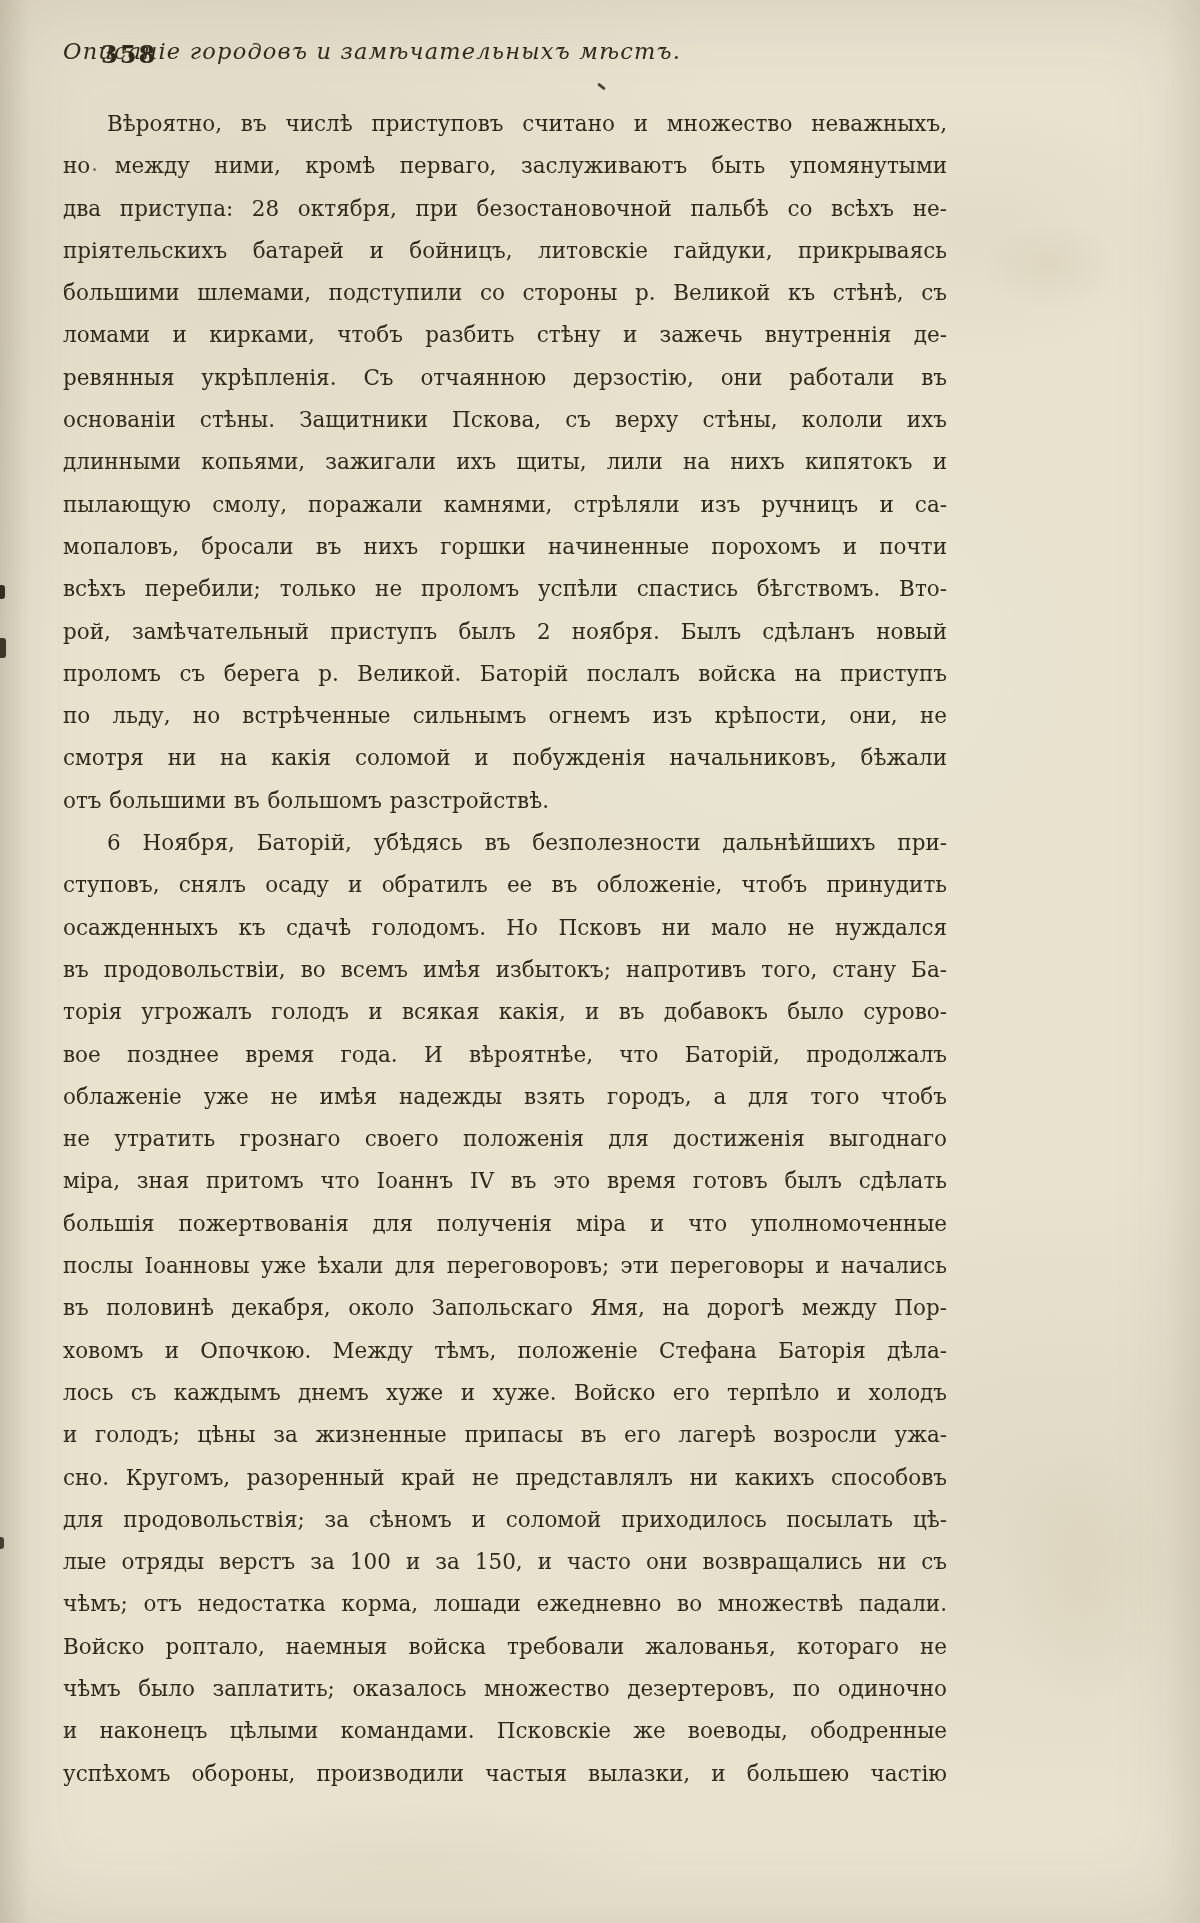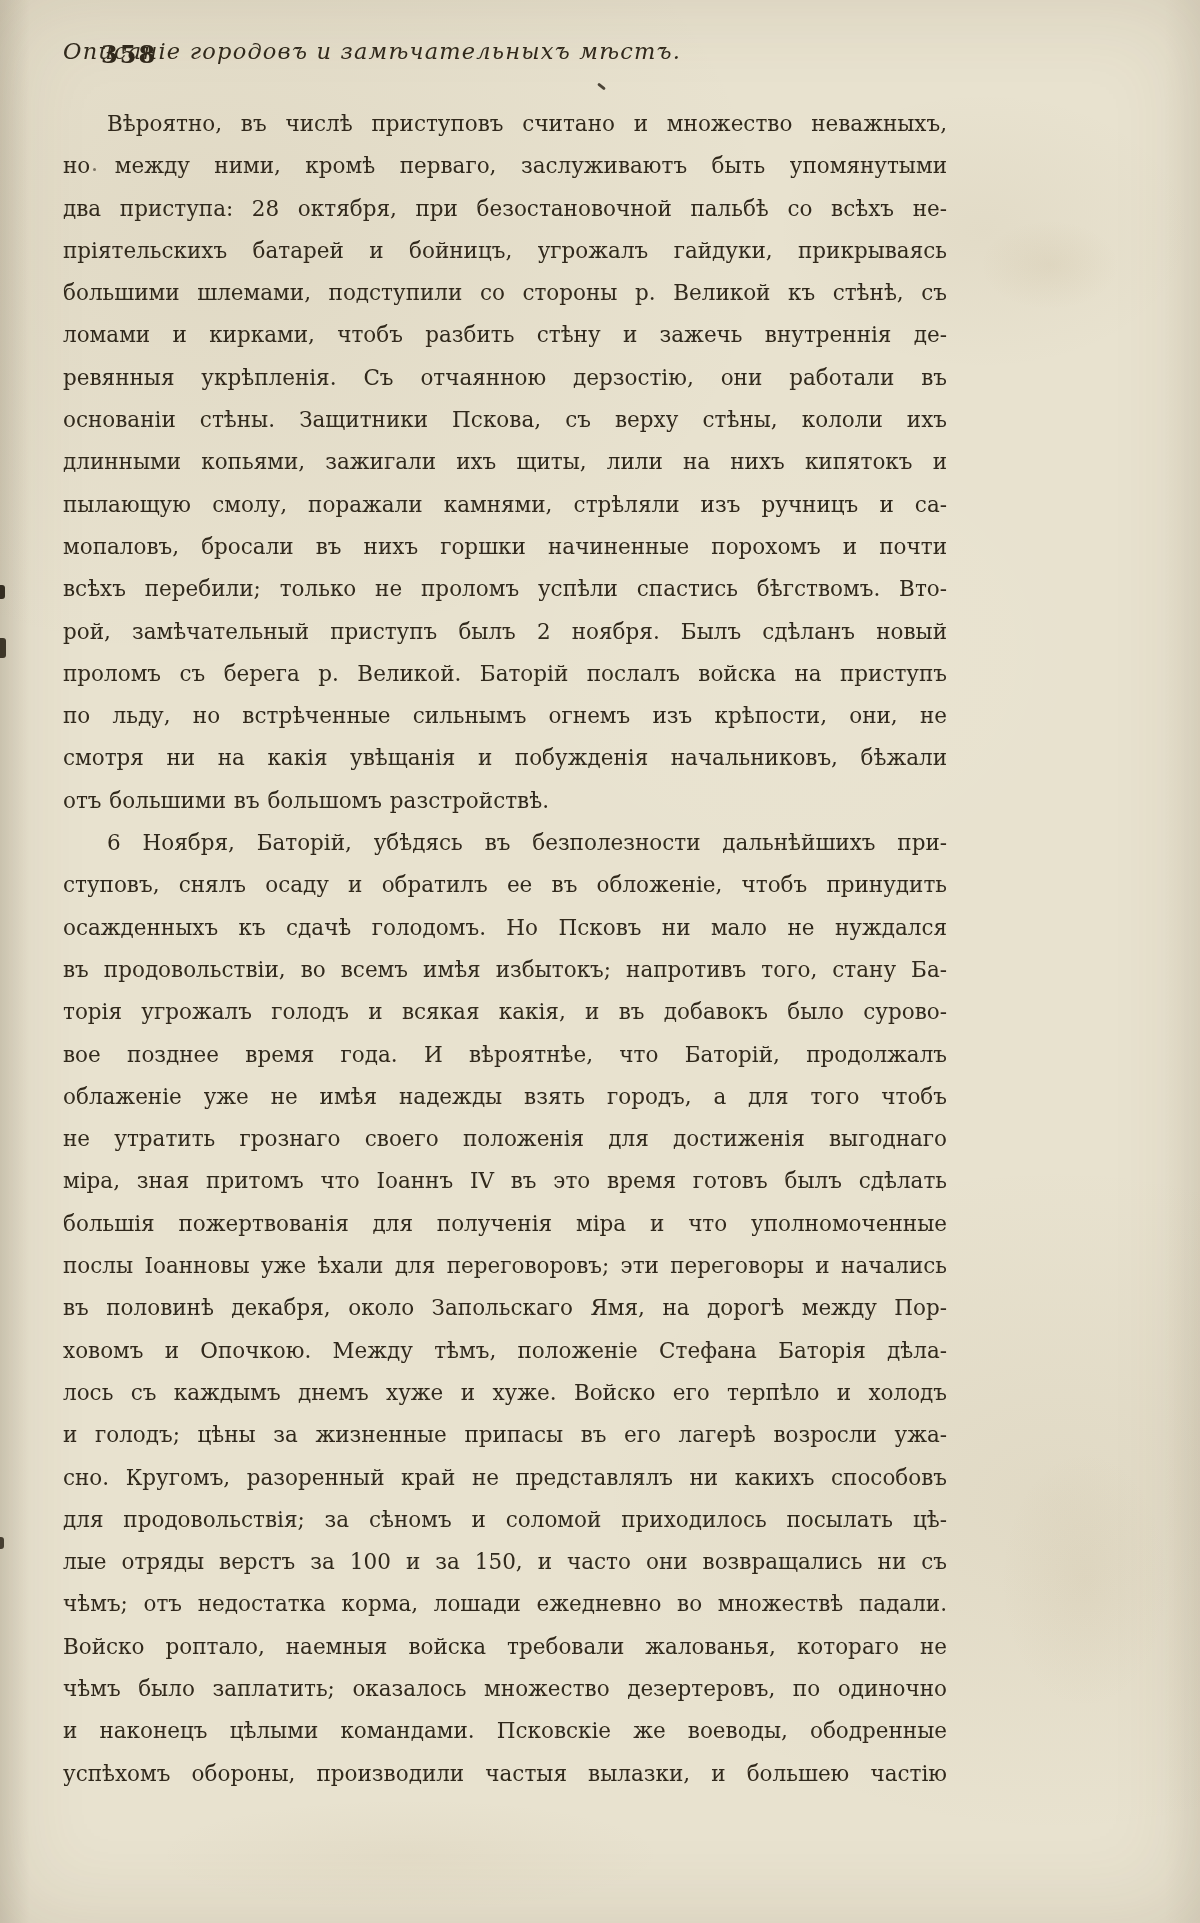--- a/index.html
+++ b/index.html
@@ -99,33 +99,33 @@
   <div class="running-head">
     <span class="page-number">358</span>
     <div class="running-title">Описаніе городовъ и замѣчательныхъ мѣстъ.</div>
   </div>
 
   <div class="body-text">
     <div class="para">
         <div class="text-line j">Вѣроятно, въ числѣ приступовъ считано и множество неважныхъ,</div>
         <div class="text-line j">но между ними, кромѣ перваго, заслуживаютъ быть упомянутыми</div>
         <div class="text-line j">два приступа: 28 октября, при безостановочной пальбѣ со всѣхъ не-</div>
-        <div class="text-line j">пріятельскихъ батарей и бойницъ, угрожалъ гайдуки, прикрываясь</div>
+        <div class="text-line j">пріятельскихъ батарей и бойницъ, литовскіе гайдуки, прикрываясь</div>
         <div class="text-line j">большими шлемами, подступили со стороны р. Великой къ стѣнѣ, съ</div>
         <div class="text-line j">ломами и кирками, чтобъ разбить стѣну и зажечь внутреннія де-</div>
         <div class="text-line j">ревянныя укрѣпленія. Съ отчаянною дерзостію, они работали въ</div>
         <div class="text-line j">основаніи стѣны. Защитники Пскова, съ верху стѣны, кололи ихъ</div>
         <div class="text-line j">длинными копьями, зажигали ихъ щиты, лили на нихъ кипятокъ и</div>
         <div class="text-line j">пылающую смолу, поражали камнями, стрѣляли изъ ручницъ и са-</div>
         <div class="text-line j">мопаловъ, бросали въ нихъ горшки начиненные порохомъ и почти</div>
         <div class="text-line j">всѣхъ перебили; только не проломъ успѣли спастись бѣгствомъ. Вто-</div>
         <div class="text-line j">рой, замѣчательный приступъ былъ 2 ноября. Былъ сдѣланъ новый</div>
         <div class="text-line j">проломъ съ берега р. Великой. Баторій послалъ войска на приступъ</div>
         <div class="text-line j">по льду, но встрѣченные сильнымъ огнемъ изъ крѣпости, они, не</div>
-        <div class="text-line j">смотря ни на какія увѣщанія и побужденія начальниковъ, бѣжали</div>
+        <div class="text-line j">смотря ни на какія соломой и побужденія начальниковъ, бѣжали</div>
         <div class="text-line">отъ большими въ большомъ разстройствѣ.</div>
       </div>
     <div class="para">
         <div class="text-line j">6 Ноября, Баторій, убѣдясь въ безполезности дальнѣйшихъ при-</div>
         <div class="text-line j">ступовъ, снялъ осаду и обратилъ ее въ обложеніе, чтобъ принудить</div>
         <div class="text-line j">осажденныхъ къ сдачѣ голодомъ. Но Псковъ ни мало не нуждался</div>
         <div class="text-line j">въ продовольствіи, во всемъ имѣя избытокъ; напротивъ того, стану Ба-</div>
         <div class="text-line j">торія угрожалъ голодъ и всякая какія, и въ добавокъ было сурово-</div>
         <div class="text-line j">вое позднее время года. И вѣроятнѣе, что Баторій, продолжалъ</div>
         <div class="text-line j">облаженіе уже не имѣя надежды взять городъ, а для того чтобъ</div>

